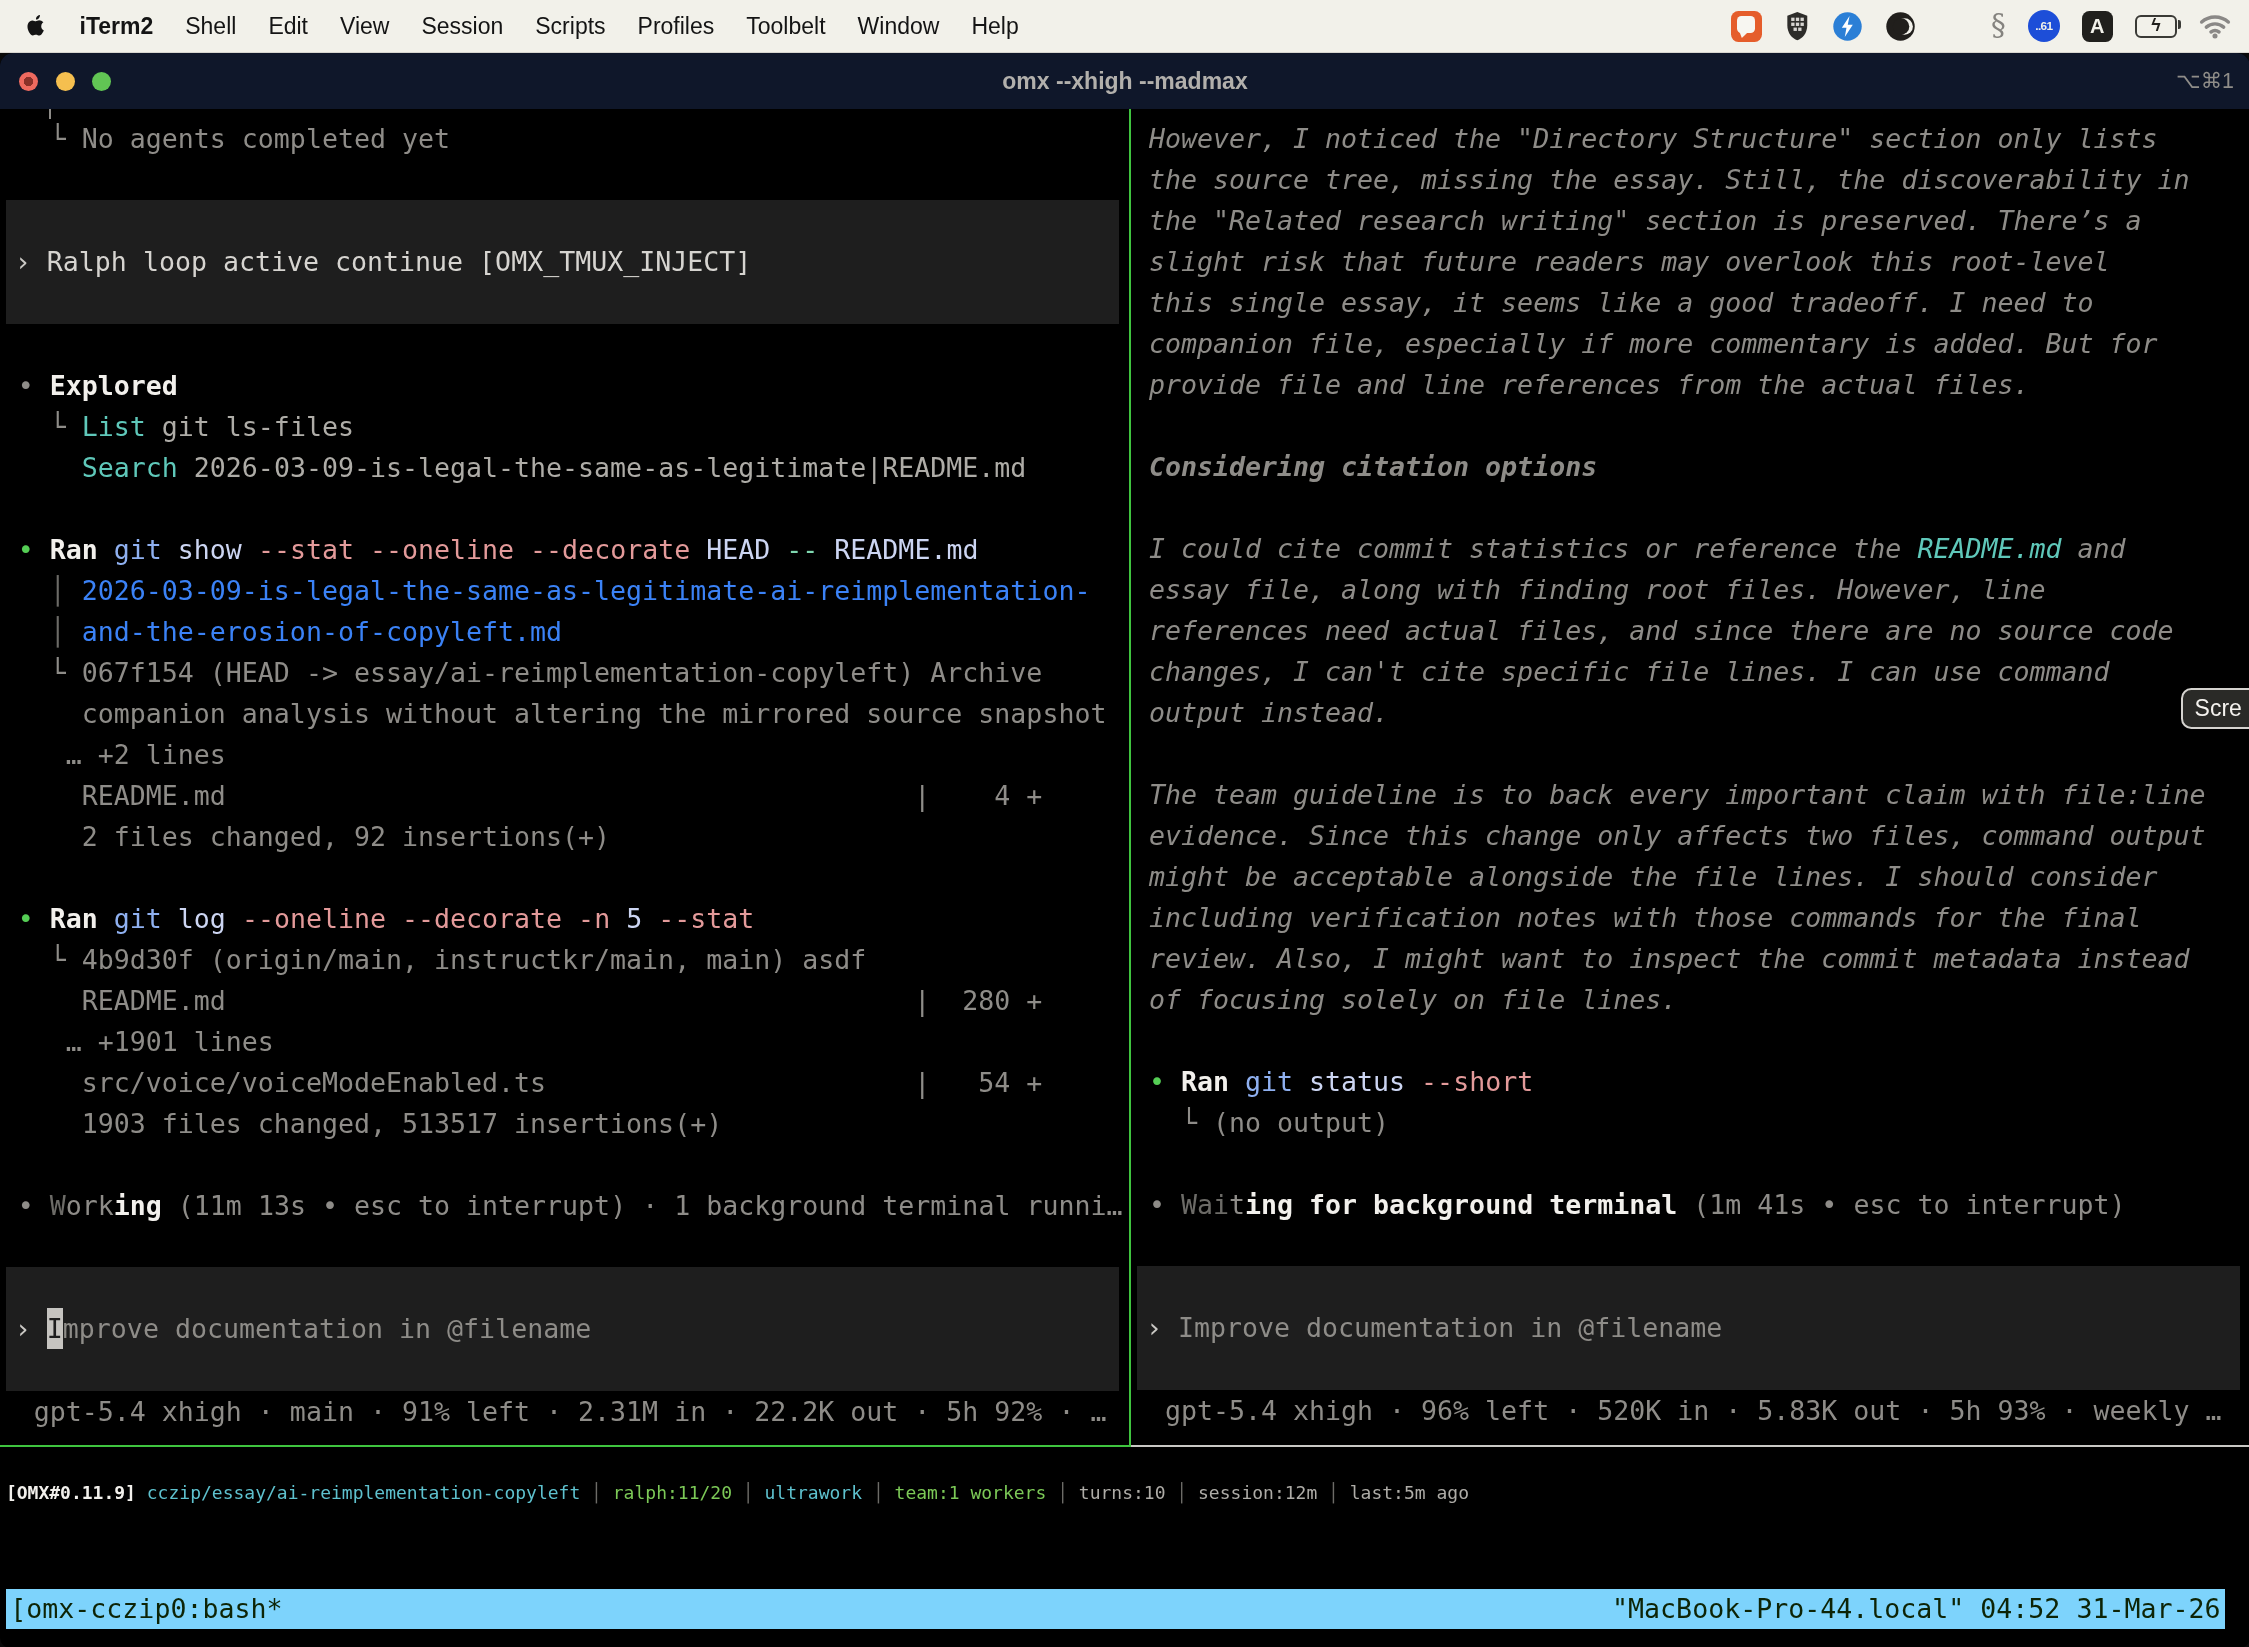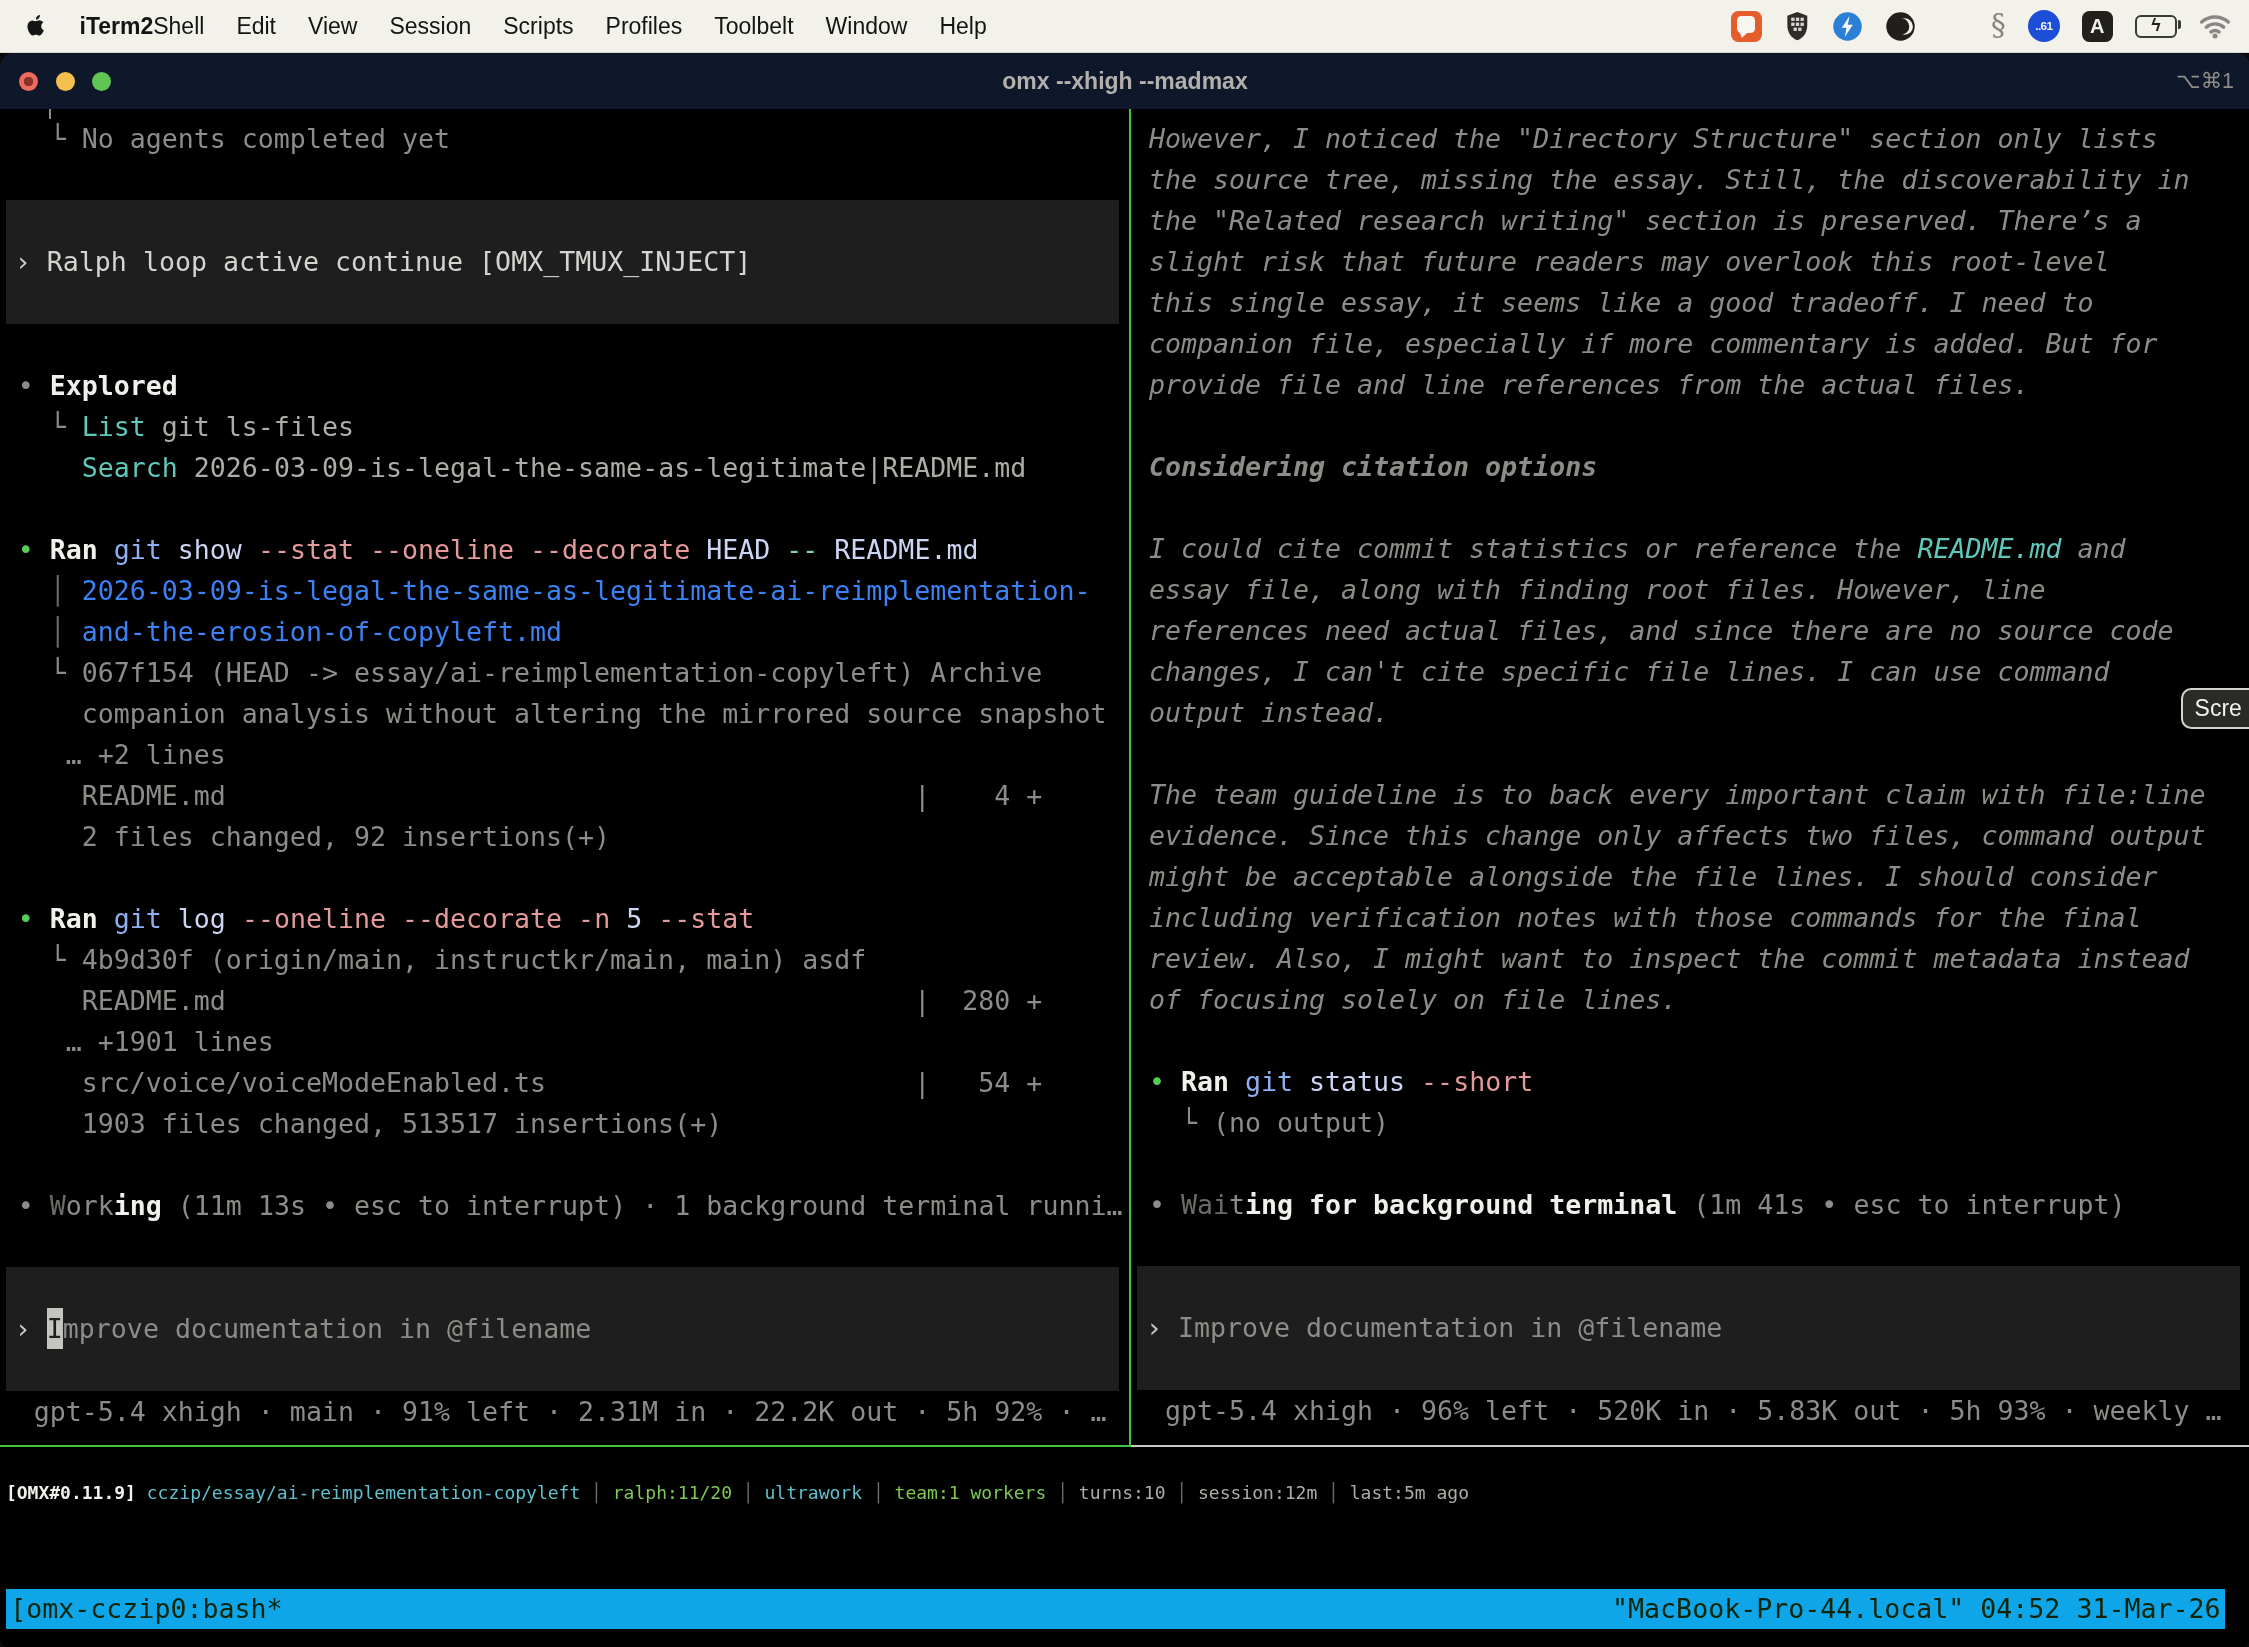--- a/index.html
+++ b/index.html
@@ -1,21 +1,21 @@
 <!DOCTYPE html>
 <html style="font-size:11.8px"><head>
 <meta charset="utf-8">
 <style>
   html,body{margin:0;padding:0;background:#0a0a0a;}
   body{width:2250px;height:1648px;position:relative;font-family:"DejaVu Sans Mono",monospace;overflow:hidden;}
 
   
   .menu-bar{height:53px;background:#f2f1ea;border-bottom:0.7px solid #d8d6d0;display:flex;align-items:center;padding:0 14.8px 0 25px;box-sizing:border-box;font-family:"Liberation Sans",sans-serif;font-size:23px;color:#141414;}
   .apple{width:25px;height:29.5px;margin-right:29.5px;display:flex;align-items:center;}
-  .app-name{font-weight:700;}
+  .app-name{font-weight:700;margin-right:32px;}
   .menu-items{display:flex;gap:32px;}
   .menu-items span{white-space:nowrap;}
   .menu-status{margin-left:auto;display:flex;align-items:center;gap:22px;padding-right:4.4px;}
 
   .ic{display:flex;align-items:center;justify-content:center;}
   .ic-bubble{width:31px;height:31px;background:#e55d2b;border-radius:7.4px;position:relative;}
   .ic-bubble .inner{position:absolute;left:6.6px;top:5.2px;width:17.7px;height:17.7px;background:#f7f6f1;border-radius:4.4px;}
   .ic-bubble .tail{position:absolute;left:7.4px;top:20.7px;width:0;height:0;border-left:5.2px solid transparent;border-right:5.2px solid transparent;border-top:7.4px solid #f7f6f1;transform:skewX(-18deg);}
   .ic-dots{display:grid;grid-template-columns:repeat(3,7.4px);grid-auto-rows:7.4px;gap:4.4px;}
   .ic-dots i{border-radius:50%;}
@@ -52,21 +52,21 @@
   .s-gray{color:#8e8c88;text-align:center;} .s-dim{color:#6c6b67;} .s-midgray{color:#aeaca7;}
   .s-white{color:#f2f0ec;} .s-teal{color:#5fc8ba;} .s-blue{color:#8fb0f0;margin-top:24px;}
   .s-pale{color:#ccd5f2;} .s-salmon{color:#e39a9a;} .s-mint{color:#7fd8b0;}
   .s-lav{color:#3b82f6;} .s-bgreen{color:#55ce55;} .s-green{color:#7cc957;}
   .s-cyan{color:#5ec1ce;} .s-boxtext{color:#d6d4d0;} .s-prompt{color:#cac8c4;}
   .s-b{font-weight:700;} .s-i{font-style:italic;}
   .s-cursor{background:#c6c4c0;color:#1e1e1e;}
 
   
   .omx-line{height:41px;margin-top:25px;padding-left:5.9px;font-size:18px;line-height:41px;white-space:pre;}
-  .tmux-bar{position:absolute;left:5.9px;bottom:19px;width:2219px;height:40px;background:#0ea5e9;color:#0d2406;font-size:26.6px;line-height:40px;white-space:pre;display:flex;justify-content:space-between;padding:0 4.4px;box-sizing:border-box;}
+  .tmux-bar{position:absolute;left:5.9px;bottom:19px;width:2219px;height:40px;background:#7dd3fc;color:#0d2406;font-size:26.6px;line-height:40px;white-space:pre;display:flex;justify-content:space-between;padding:0 4.4px;box-sizing:border-box;}
 
   .screen-overlay{position:absolute;top:635px;right:-11.8px;width:81px;height:41px;background:#2a2a27;border:2.2px solid #d5d3cf;border-radius:10.3px;color:#f4f2ee;font-family:"Liberation Sans",sans-serif;font-size:23px;display:flex;align-items:center;padding-left:11.8px;box-sizing:border-box;}
 </style>
 </head>
 <body>
 
 <div class="menu-bar">
   <span class="apple">
     <svg viewBox="0 0 24 28" width="23.6" height="28">
         <g fill="#141414">

